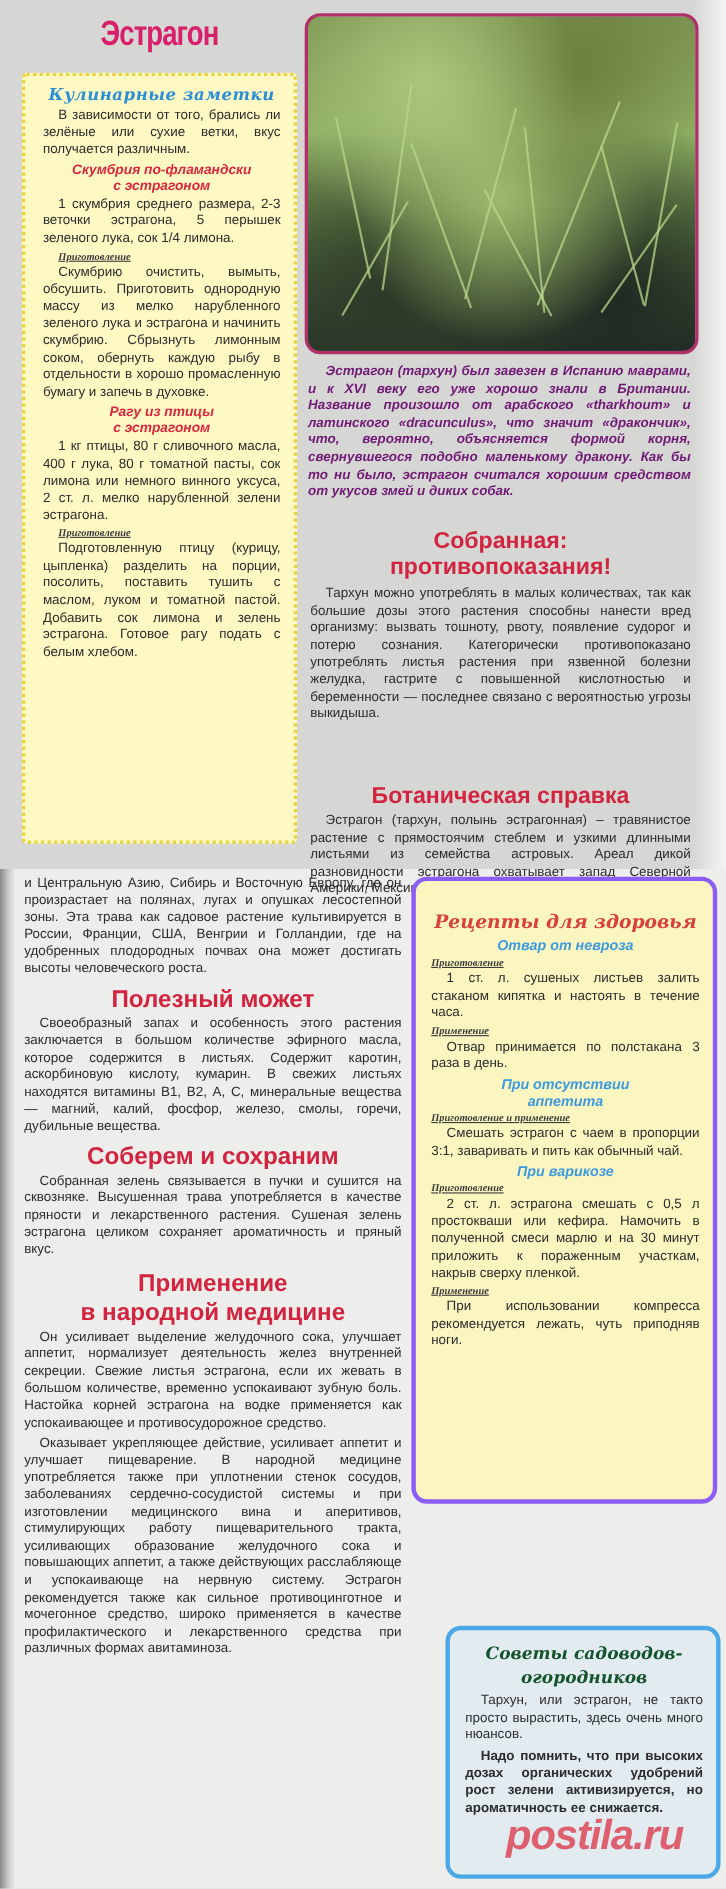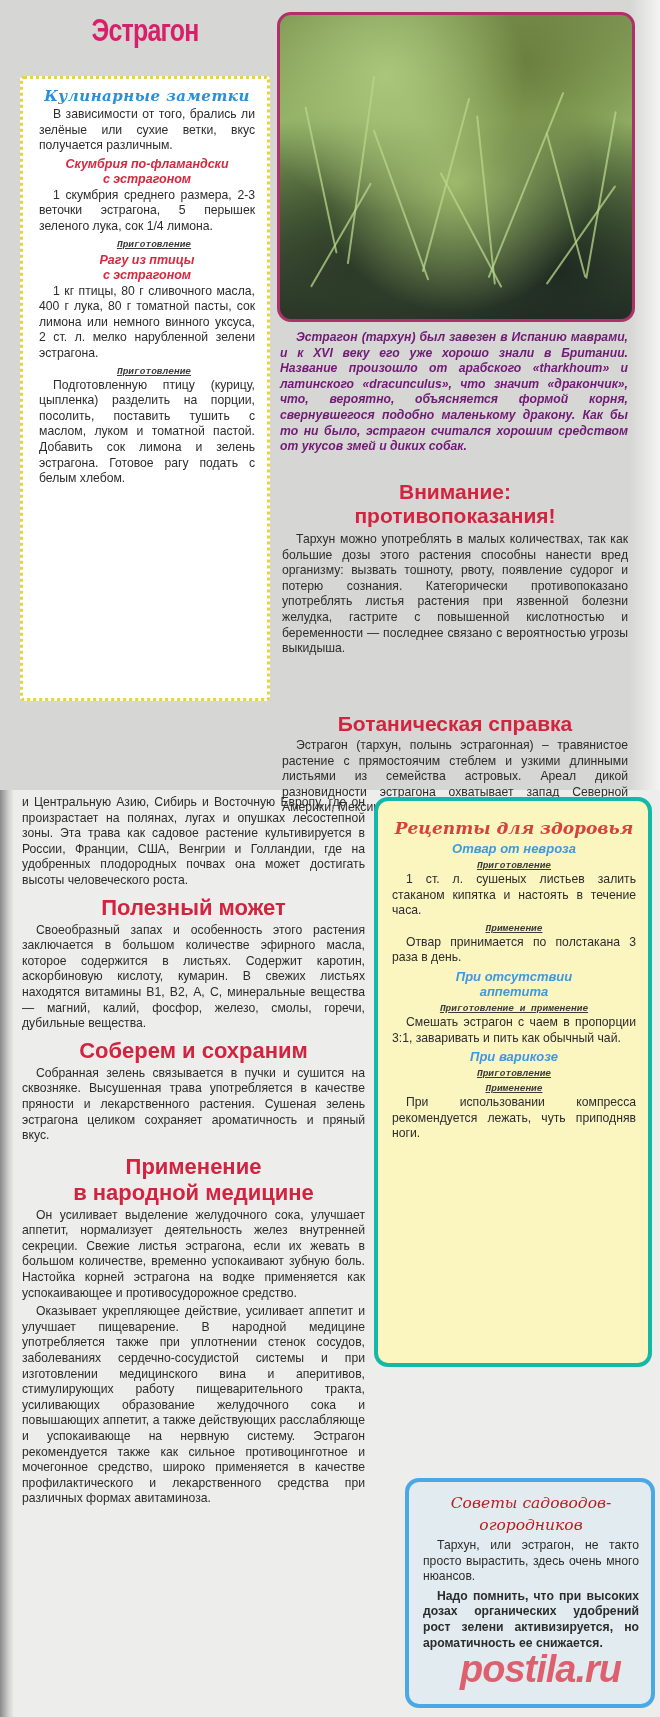--- a/index.html
+++ b/index.html
@@ -29,41 +29,40 @@
   }
 
   .title {
     position: absolute; left: 60px; top: 12px; width: 170px; text-align: center;
     font-family: "Liberation Sans", sans-serif; font-weight: 700;
     font-size: 32px; color: #d81f6a; letter-spacing: -1px;
     transform: scaleX(0.78); transform-origin: center;
   }
 
   .culinary-box {
-    position: absolute; left: 20px; top: 76px; width: 250px; height: 625px;
-    background: #ffffff;
+    position: absolute; left: 20px; top: 66px; width: 250px; height: 701px;
+    background: #fef9c3;
     border: 3px dotted #e8d33a;
     border-radius: 4px;
     padding: 8px 12px 8px 16px;
   }
   .box-heading-blue {
     font-family: "DejaVu Serif", serif; font-style: italic; font-weight: 700;
     color: #2b8fd6; font-size: 15px; text-align: center; letter-spacing: 0.5px;
     margin-bottom: 2px;
   }
   .recipe-title {
     font-family: "Liberation Sans", sans-serif; font-style: italic; font-weight: 700;
     color: #d8273f; font-size: 12.5px; text-align: center; line-height: 15px;
     margin: 3px 0 1px;
   }
   .sub-label {
-    font-family: Liberation Mono, monospace; font-style: italic; font-weight: 700;
+    font-family: Liberation Serif, serif; font-style: italic; font-weight: 700;
     font-size: 9.5px; text-decoration: underline; color: #3a3a3a;
     margin: 4px 0 1px 14px;
-    text-align: center;
   }
 
   .photo {
     position: absolute; left: 277px; top: 12px; width: 358px; height: 310px;
     border: 3px solid #b0306a; border-radius: 14px; overflow: hidden;
     background:
       radial-gradient(ellipse at 30% 20%, #a9c67a 0%, transparent 40%),
       radial-gradient(ellipse at 70% 15%, #6b7f3e 0%, transparent 35%),
       radial-gradient(ellipse at 50% 55%, #9db86a 0%, transparent 55%),
       radial-gradient(ellipse at 20% 85%, #2c3a28 0%, transparent 45%),
@@ -89,40 +88,40 @@
 
   .contra { position: absolute; left: 282px; top: 480px; width: 346px; }
   .botany { position: absolute; left: 282px; top: 712px; width: 346px; }
 
   .main-col { position: absolute; left: 22px; top: 795px; width: 343px; }
   .main-col p { line-height: 15.6px; }
   .main-col .section-head-red { font-size: 22px; line-height: 26px; margin: 6px 0 2px; }
 
   .health-box {
     position: absolute; left: 374px; top: 797px; width: 278px; height: 570px;
-    background: #fbf5c0; border: 4px solid #14b8a6; border-radius: 14px;
-    padding: 17px 12px 8px 14px;
+    background: #fbf5c0; border: 4px solid #8b5cf6; border-radius: 14px;
+    padding: 28px 12px 8px 14px;
   }
   .health-box .box-title {
     font-family: "DejaVu Serif", serif; font-style: italic; font-weight: 700;
     color: #d8423a; font-size: 17px; text-align: center; margin-bottom: 2px;
   }
   .blue-sub {
     font-family: "Liberation Sans", sans-serif; font-style: italic; font-weight: 700;
     color: #3c9ae0; font-size: 13px; text-align: center; line-height: 15px; margin: 3px 0 2px;
   }
 
   .tips-box {
     position: absolute; left: 405px; top: 1478px; width: 250px; height: 230px;
     background: #e2ecf0; border: 4px solid #4aa8e6; border-radius: 14px;
     padding: 10px 12px 8px 14px;
   }
   .tips-box .box-title {
-    font-family: "DejaVu Serif", serif; font-style: italic; font-weight: 400;
-    color: #b91c1c; font-size: 15.5px; text-align: center; line-height: 22px;
+    font-family: "DejaVu Serif", serif; font-style: italic; font-weight: 700;
+    color: #14532d; font-size: 15.5px; text-align: center; line-height: 22px;
   }
   .tips-box p.bold { font-weight: 700; }
 
   .watermark {
     position: absolute; left: 460px; top: 1648px; font-family: "Liberation Sans", sans-serif;
     font-style: italic; font-weight: 700; font-size: 38px; color: rgba(220, 40, 60, 0.72);
     letter-spacing: -1px;
   }
 </style>
 </head>
@@ -138,20 +137,21 @@
 <section class="culinary-box">
   <div class="box-heading-blue">Кулинарные заметки</div>
   <p>В зависимости от того, брались ли зелёные или сухие ветки, вкус получается различным.</p>
 
   <div class="recipe-title">
     <div>Скумбрия по-фламандски</div>
     <div>с эстрагоном</div>
   </div>
   <p>1 скумбрия среднего размера, 2-3 веточки эстрагона, 5 перышек зеленого лука, сок 1/4 лимона.</p>
   <div class="sub-label">Приготовление</div>
+  <p>Скумбрию очистить, вымыть, обсушить. Приготовить однородную массу из мелко нарубленного зеленого лука и эстрагона и начинить скумбрию. Сбрызнуть лимонным соком, обернуть каждую рыбу в отдельности в хорошо промасленную бумагу и запечь в духовке.</p>
 
   <div class="recipe-title">
     <div>Рагу из птицы</div>
     <div>с эстрагоном</div>
   </div>
   <p>1 кг птицы, 80 г сливочного масла, 400 г лука, 80 г томатной пасты, сок лимона или немного винного уксуса, 2 ст. л. мелко нарубленной зелени эстрагона.</p>
   <div class="sub-label">Приготовление</div>
   <p>Подготовленную птицу (курицу, цыпленка) разделить на порции, посолить, поставить тушить с маслом, луком и томатной пастой. Добавить сок лимона и зелень эстрагона. Готовое рагу подать с белым хлебом.</p>
 </section>
 
@@ -168,21 +168,21 @@
   <span class="blade" style="left:190px;top:150px;height:130px;transform:rotate(-28deg);"></span>
   <span class="blade" style="left:300px;top:160px;height:120px;transform:rotate(35deg);"></span>
 </div>
 
 <div class="caption">
   <p>Эстрагон (тархун) был завезен в Испанию маврами, и к XVI веку его уже хорошо знали в Британии. Название произошло от арабского «tharkhoum» и латинского «dracunculus», что значит «дракончик», что, вероятно, объясняется формой корня, свернувшегося подобно маленькому дракону. Как бы то ни было, эстрагон считался хорошим средством от укусов змей и диких собак.</p>
 </div>
 
 <section class="contra">
   <div class="section-head-red">
-    <div>Внимание:</div>
+    <div>Собранная:</div>
     <div>противопоказания!</div>
   </div>
   <p style="margin-top:4px">Тархун можно употреблять в малых количествах, так как большие дозы этого растения способны нанести вред организму: вызвать тошноту, рвоту, появление судорог и потерю сознания. Категорически противопоказано употреблять листья растения при язвенной болезни желудка, гастрите с повышенной кислотностью и беременности — последнее связано с вероятностью угрозы выкидыша.</p>
 </section>
 
 <section class="botany">
   <div class="section-head-red">Ботаническая справка</div>
   <p style="margin-top:2px">Эстрагон (тархун, полынь эстрагонная) – травянистое растение с прямостоячим стеблем и узкими длинными листьями из семейства астровых. Ареал дикой разновидности эстрагона охватывает запад Северной Америки, Мексику, Восточную</p>
 </section>
 
@@ -214,20 +214,21 @@
 
   <div class="blue-sub">
     <div>При отсутствии</div>
     <div>аппетита</div>
   </div>
   <div class="sub-label" style="margin-left:0">Приготовление и применение</div>
   <p>Смешать эстрагон с чаем в пропорции 3:1, заваривать и пить как обычный чай.</p>
 
   <div class="blue-sub">При варикозе</div>
   <div class="sub-label" style="margin-left:0">Приготовление</div>
+  <p>2 ст. л. эстрагона смешать с 0,5 л простокваши или кефира. Намочить в полученной смеси марлю и на 30 минут приложить к пораженным участкам, накрыв сверху пленкой.</p>
   <div class="sub-label" style="margin-left:0">Применение</div>
   <p>При использовании компресса рекомендуется лежать, чуть приподняв ноги.</p>
 </section>
 
 <section class="tips-box">
   <div class="box-title">
     <div>Советы садоводов-</div>
     <div>огородников</div>
   </div>
   <p style="margin-top:2px">Тархун, или эстрагон, не такто просто вырастить, здесь очень много нюансов.</p>

